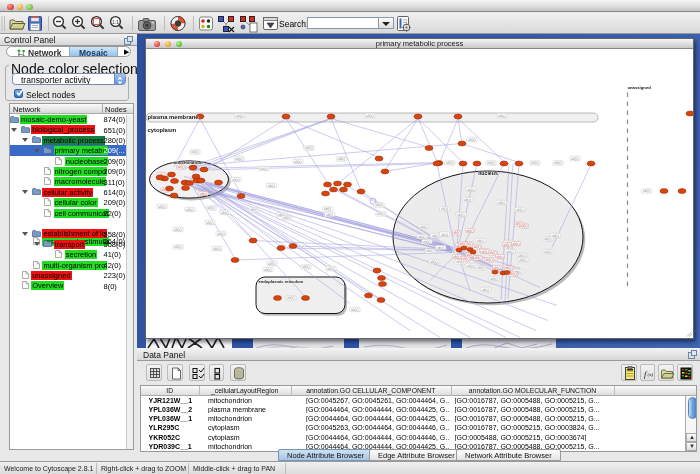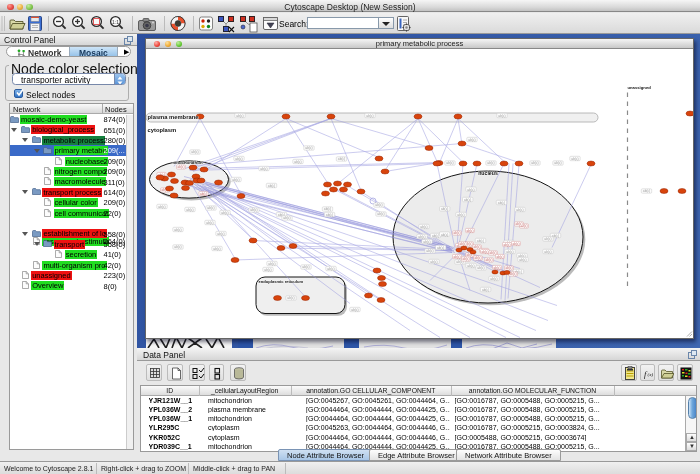--- a/index.html
+++ b/index.html
@@ -47,21 +47,20 @@
   #statusbar span { position:absolute; top:3px; }
   .vdiv { position:absolute; top:1px; height:11px; width:1px; background:#bbb; }
 </style>
 </head>
 <body>
 
   <div class="abs" id="titlebar">
     <div class="tl" style="left:7px; background:radial-gradient(circle at 35% 30%,#ff9a94,#e2453e 60%,#b03330);"></div>
     <div class="tl" style="left:16.5px; background:radial-gradient(circle at 35% 30%,#ffe3a0,#e9ae3c 60%,#c28a28);"></div>
     <div class="tl" style="left:26px; background:radial-gradient(circle at 35% 30%,#c4eda2,#7cc148 60%,#5d9e33);"></div>
-    <div class="t">Cytoscape Desktop (New Session)</div>
   </div>
   <div class="abs" id="toolbar">
     <svg width="700" height="21" style="position:absolute;left:0;top:0">
       <path d="M2 3 V18 M4.5 3 V18" stroke="#bdbdbd" stroke-width="1" fill="none"></path>
 <g transform="translate(9,4)">
       <path d="M1 12 L1 4 Q1 3 2 3 L5 3 L6.5 4.5 L14 4.5 L14 12 Z" fill="#d8d8a8" stroke="#55552a" stroke-width="0.9"></path>
       <path d="M1 12 L3.5 6.5 L16 6.5 L13.5 12 Z" fill="#cfcf96" stroke="#55552a" stroke-width="0.9"></path>
       </g>
 <g transform="translate(28,3)">
       <rect x="0.5" y="0.5" width="13" height="14" rx="1" fill="#3b6fd4" stroke="#1e3a7a" stroke-width="0.9"></rect>
@@ -254,21 +253,21 @@
           <path d="M4.2 0.5 L4.2 2.8 L6.5 2.8" fill="none" stroke="#888" stroke-width="0.7"></path>
         </svg>
       <div class="lbl" style="left:43.599999999999994px;max-width:56.400000000000006px;overflow:hidden;background:#21dd21;">macromolecule</div>
       <div class="cnt" style="color:#000;">311(0)</div>
     </div>
     <div class="trow" style="top:82.8px;">
       <div class="tri" style="left:12.399999999999999px;"></div>
       <svg class="fold" style="left:21.9px;top:1.5px" width="9" height="7" viewBox="0 0 9 7">
           <path d="M0.5 6.5 V1.5 Q0.5 0.5 1.5 0.5 L3.5 0.5 L4.5 1.7 L8 1.7 Q8.5 1.7 8.5 2.4 V6.5 Z" fill="#7a9ac2" stroke="#44608a" stroke-width="0.7"></path>
         </svg>
-      <div class="lbl" style="left:32.4px;max-width:67.6px;overflow:hidden;background:#ee1111;">transport process</div>
+      <div class="lbl" style="left:32.4px;max-width:67.6px;overflow:hidden;background:#ee1111;">cellular activity</div>
       <div class="cnt" style="color:#000;">614(0)</div>
     </div>
     <div class="trow" style="top:93.2px;">
       <svg class="file" style="left:34.099999999999994px;top:1px" width="7" height="8" viewBox="0 0 7 8">
           <path d="M0.5 0.5 H4.2 L6.5 2.8 V7.5 H0.5 Z" fill="#fcfcfc" stroke="#888" stroke-width="0.7"></path>
           <path d="M4.2 0.5 L4.2 2.8 L6.5 2.8" fill="none" stroke="#888" stroke-width="0.7"></path>
         </svg>
       <div class="lbl" style="left:43.599999999999994px;max-width:56.400000000000006px;overflow:hidden;background:#21dd21;">cellular color</div>
       <div class="cnt" style="color:#000;">209(0)</div>
     </div>

